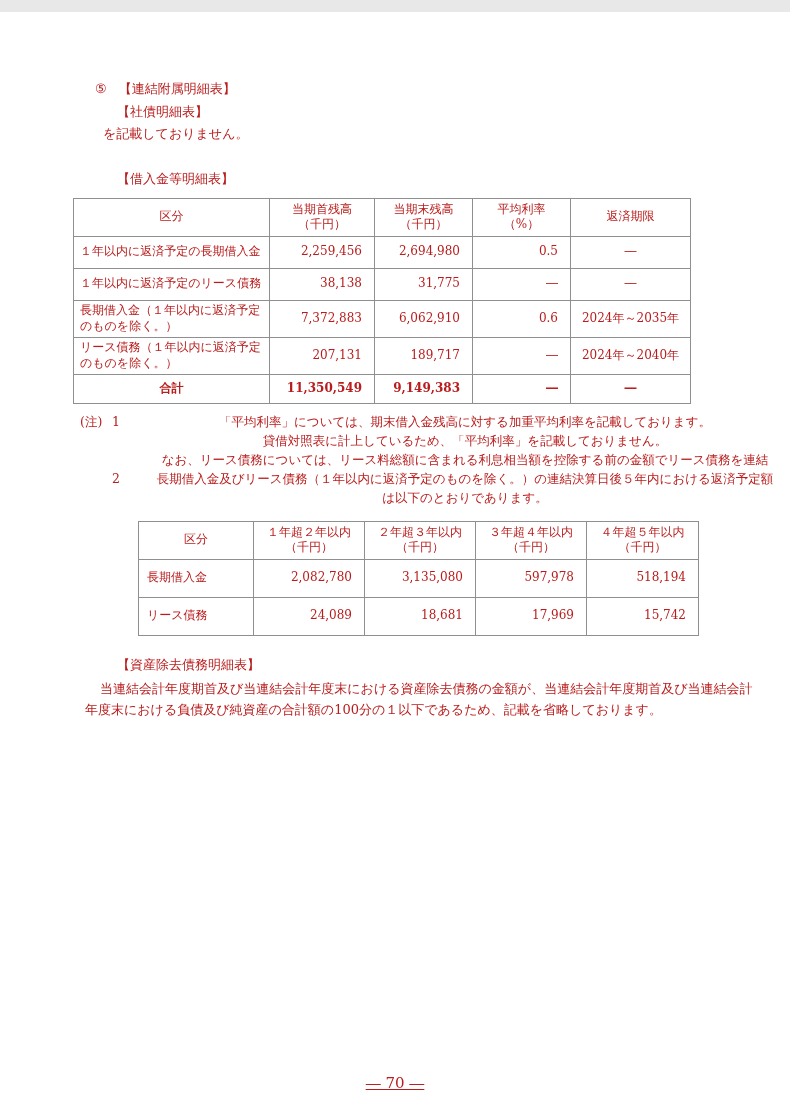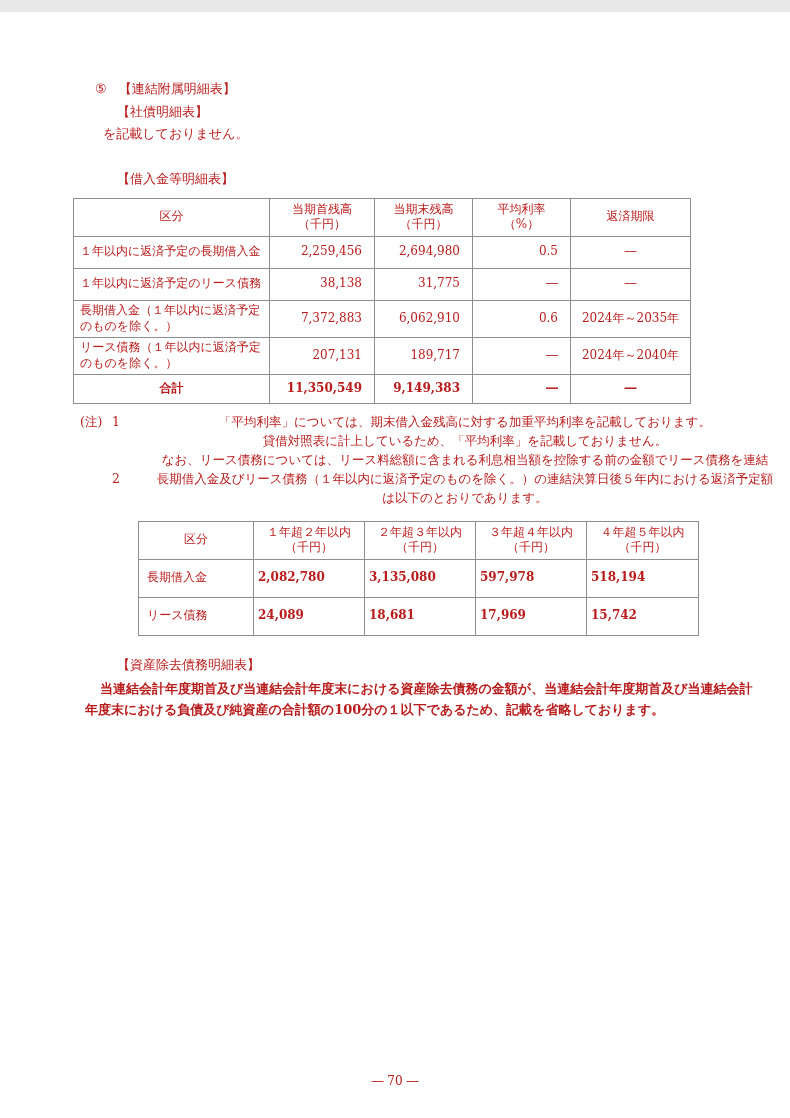--- a/index.html
+++ b/index.html
@@ -45,38 +45,39 @@
   .note1-no { position: absolute; left: 32px; top: 0; }
   .note2-no { position: absolute; left: 32px; top: 57px; }
   .note-lines { margin-left: 60px; }
   .note-line { white-space: nowrap; text-align: center; }
 
   
   .t2 { margin: 14px 0 0 138px; width: 560px; font-size: 12px; }
   .t2 th, .t2 td { border: 1px solid #8f8f8f; line-height: 1.3; }
   .t2 th { font-weight: normal; text-align: center; vertical-align: middle; padding: 2px; }
   .t2 td.label { text-align: left; vertical-align: middle; padding: 2px 8px; }
-  .t2 td.num { vertical-align: middle; padding: 2px 12px 2px 4px; font-variant-numeric: tabular-nums; font-weight: bold; }
+  .t2 td.num { text-align: right; vertical-align: middle; padding: 2px 12px 2px 4px; font-variant-numeric: tabular-nums; }
   .t2 tr.hrow { height: 38px; }
   .t2 tr.drow { height: 38px; }
 
   
   .aro-title { margin-left: 117px; margin-top: 20px; line-height: 1.4; }
-  .aro-para { margin: 4px 0 0 85px; line-height: 21px; font-weight: bold; }
+  .aro-para { margin: 4px 0 0 85px; line-height: 21px; }
   .aro-line1 { margin-left: 15px; white-space: nowrap; }
   .aro-line2 { white-space: nowrap; }
 
   
   .footer {
     position: absolute;
     top: 1062px;
     left: 0;
     width: 100%;
     text-align: center;
-    font-size: 12px;
+    font-size: 15px;
+    text-decoration: underline;
   }
 </style>
 </head>
 <body>
 
 <div class="page">
   <div class="content">
 
     <div class="sec-heading">
       <span class="sec-no">⑤</span><span>【連結附属明細表】</span>

